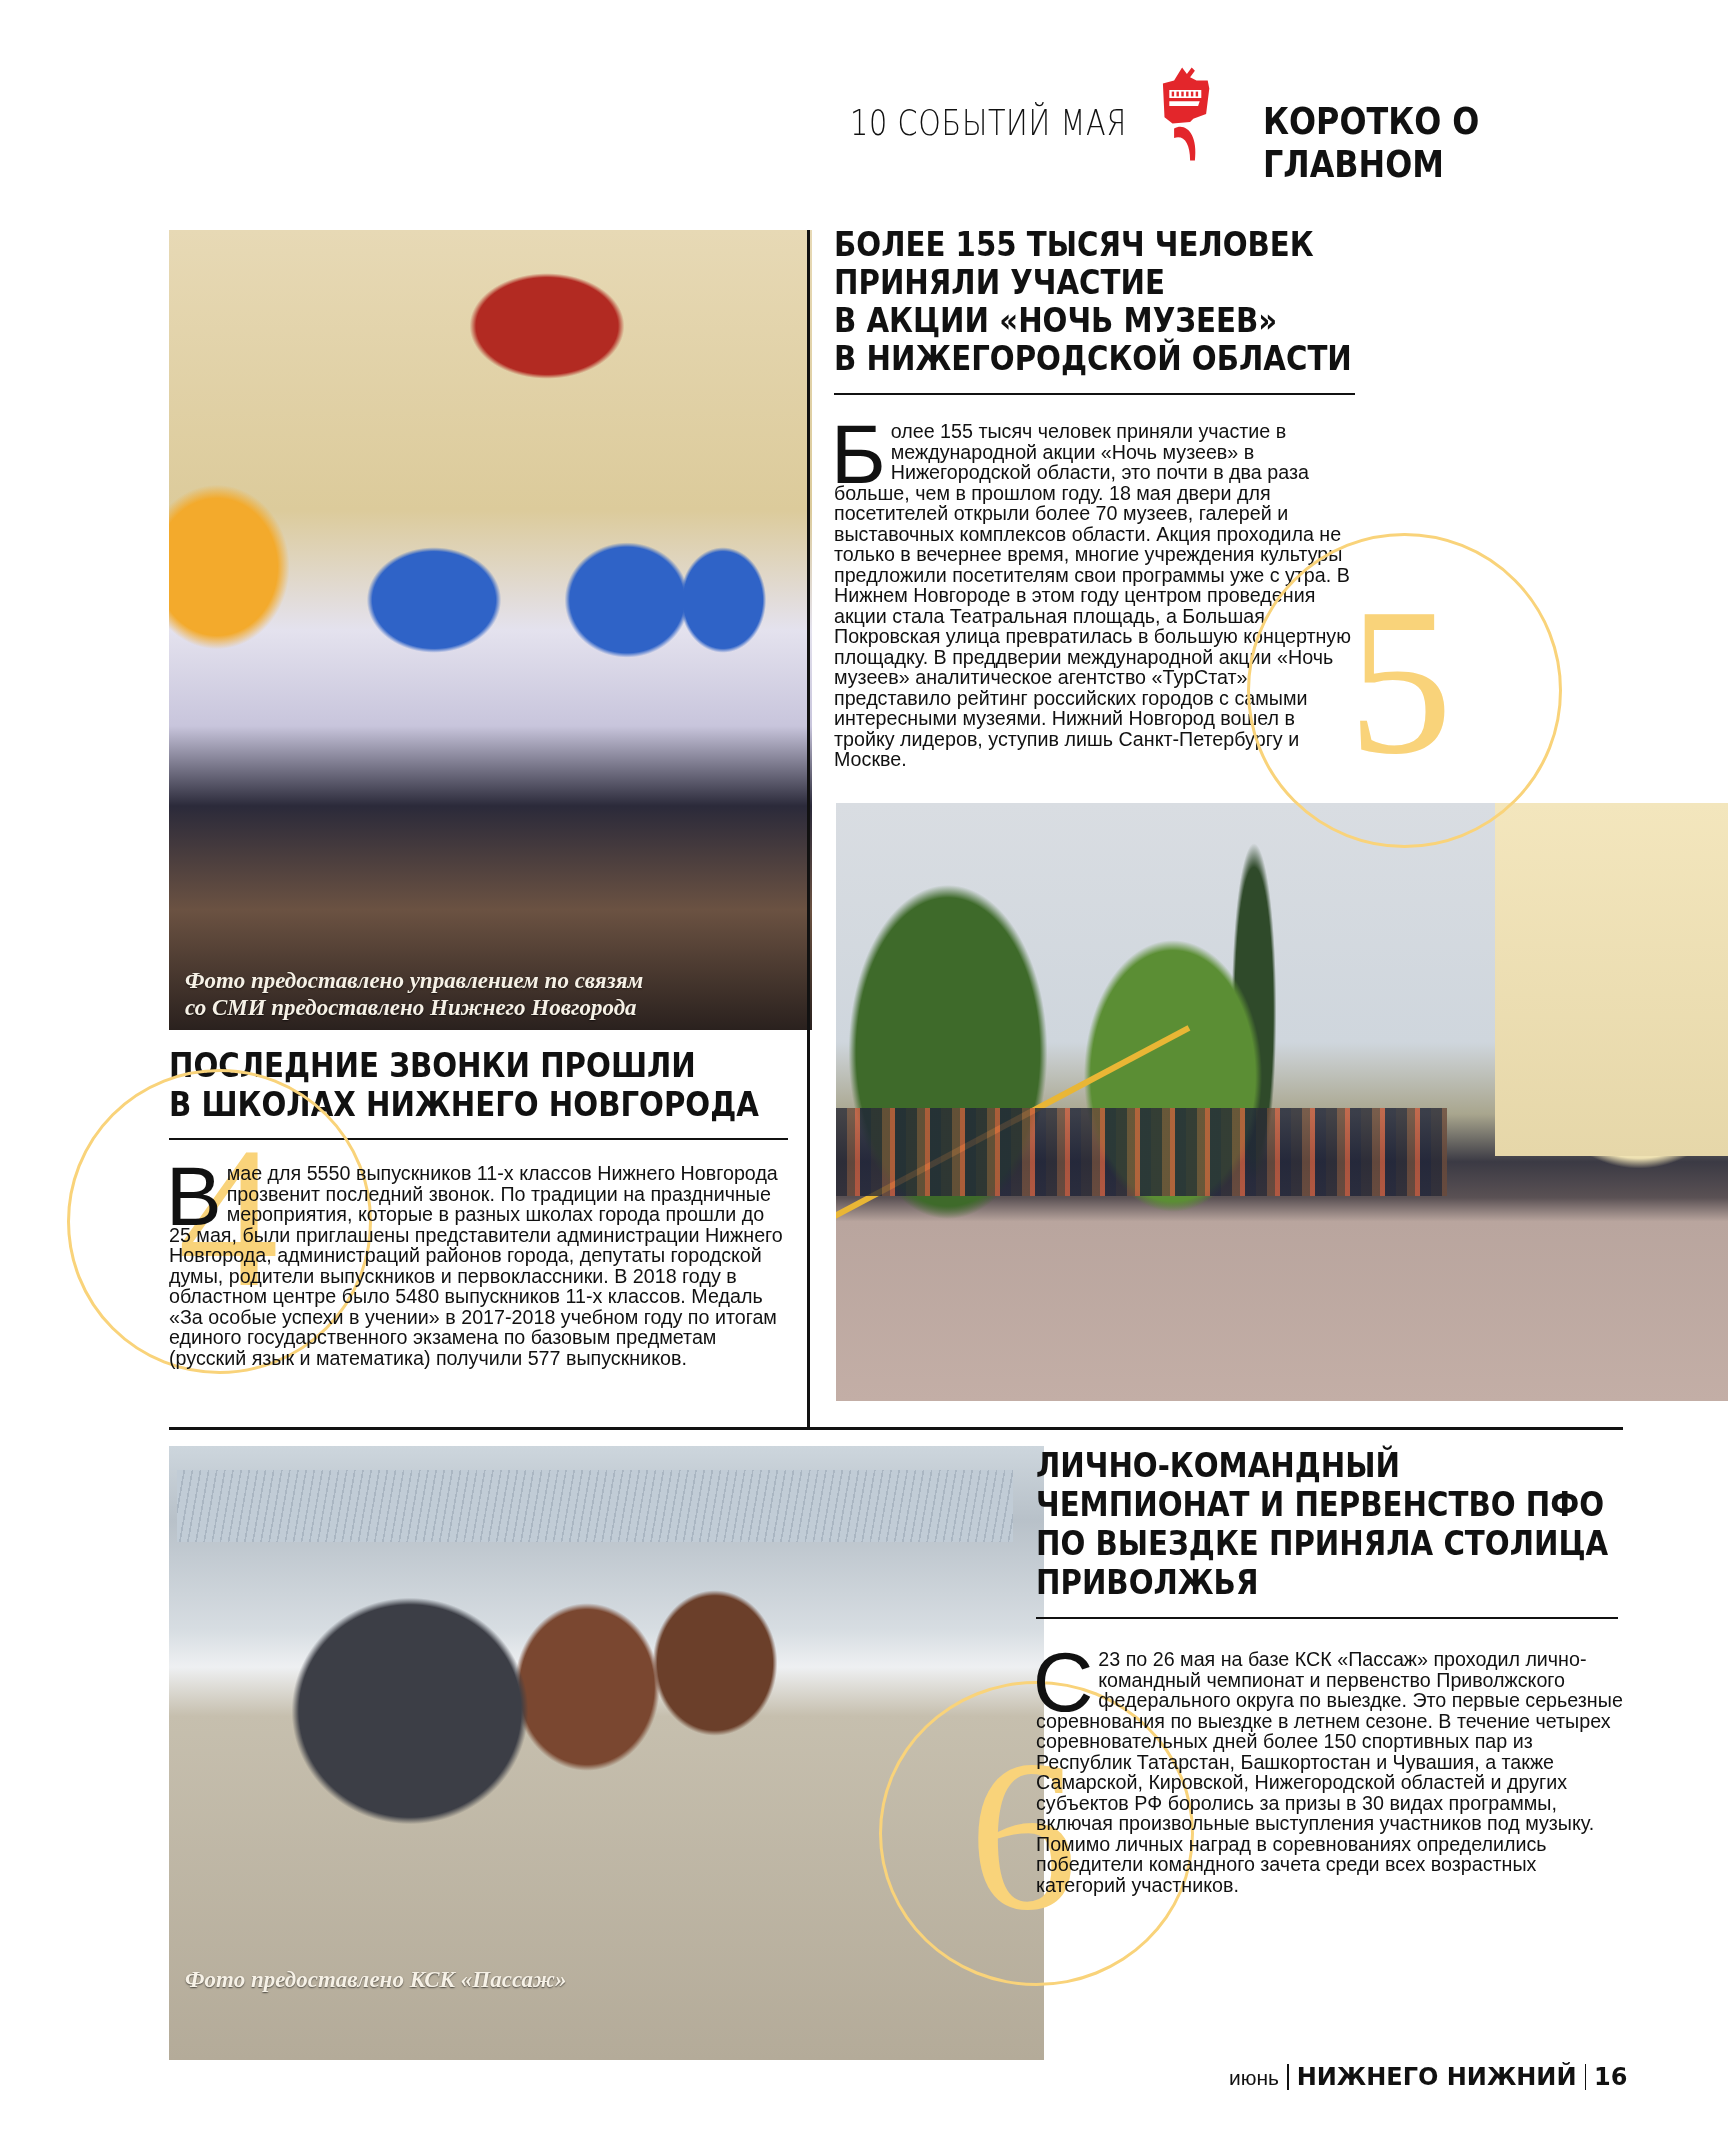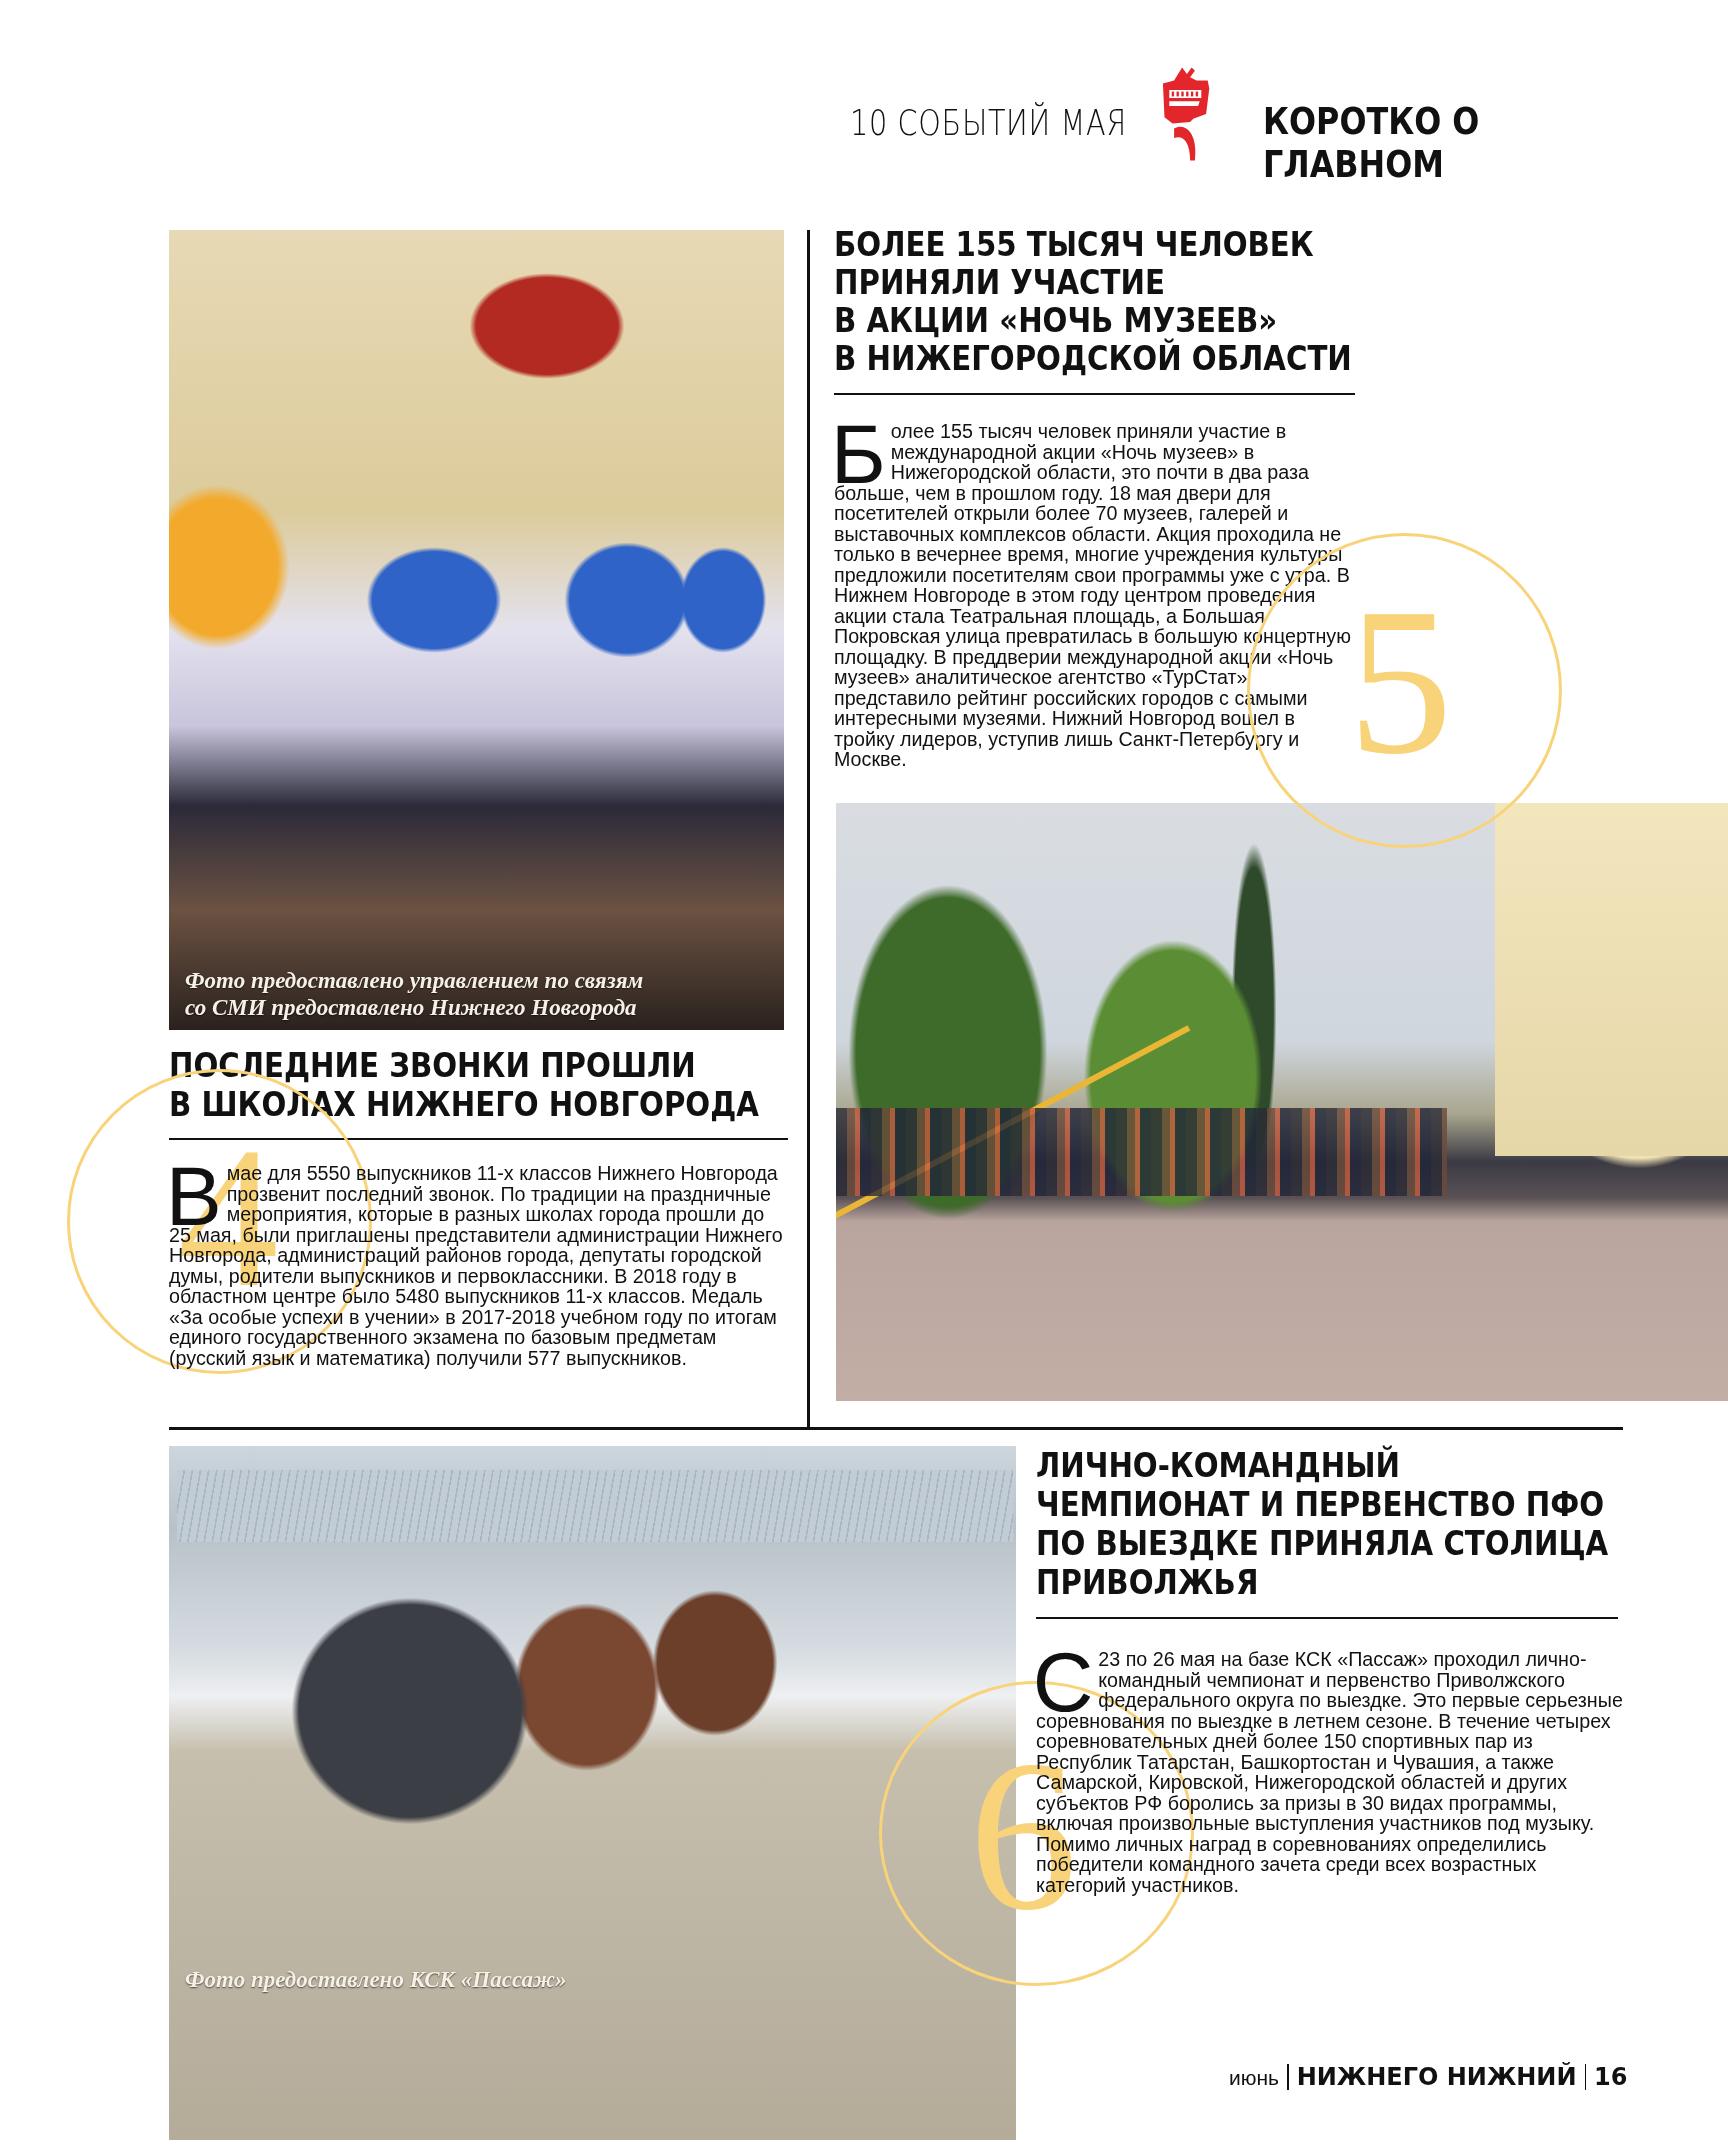--- a/index.html
+++ b/index.html
@@ -35,21 +35,21 @@
   .body-text {
     font-family: "Liberation Sans", sans-serif; font-size: 19.7px; line-height: 20.5px; color: #111;
     transform-origin: left top;
   }
   .dropcap {
     float: left; font-size: 84px; line-height: 63px; font-weight: 400;
     margin: 0 4.8px -3.2px -3.2px; padding-top: 1.6px; font-family: "Liberation Sans", sans-serif;
   }
 
   
-  .photo { overflow: hidden; }
+  .photo { overflow: hidden; padding-left: 28px; }
   .caption {
     font-family: "Liberation Serif", serif; font-style: italic; font-weight: 700;
     color: #f6f1e6; font-size: 23px; line-height: 26.5px; text-shadow: 0 0.8px 1.6px rgba(0,0,0,.6);
   }
 
   
   .num-circle {
     border: 3.2px solid #f9d37a; border-radius: 50%; box-sizing: border-box;
   }
   .num-digit {
@@ -137,21 +137,21 @@
   <div class="abs" style="left:-16px; top:418px; width:418px; height:6.4px; background:#e9b635; transform:rotate(-28deg); transform-origin:left center;"></div>
   <div class="abs" style="left:659px; top:0; width:234px; height:353px; background:linear-gradient(180deg,#f3e6bd,#e6d7a9);"></div>
   <div class="abs" style="left:0; top:305px; width:611px; height:88px; background:repeating-linear-gradient(90deg,#2a2a35 0 11.2px,#6b4a3a 11.2px 19px,#c55a3d 19px 24px,#1f2438 24px 35px);opacity:.8;"></div>
 </div>
 
 <div class="abs num-circle" style="left:1247px; top:533px; width:315px; height:315px;"></div>
 <div class="abs num-digit" style="left:1348px; top:577px; font-size:209px;">5</div>
 
 <div class="abs rule" style="left:169px; top:1427px; width:1454px; height:3.2px;"></div>
 
-<div class="abs photo" style="left:169px; top:1446px; width:847px; height:694px;
+<div class="abs photo" style="left:169px; top:1446px; width:847px; height:614px;
      background:
        radial-gradient(ellipse 185px 177px at 241px 265px, #3c3e46 0 60%, transparent 64%),
        radial-gradient(ellipse 112px 129px at 418px 241px, #7a4730 0 60%, transparent 65%),
        radial-gradient(ellipse 96px 112px at 546px 217px, #6b3f2a 0 60%, transparent 65%),
        linear-gradient(180deg, #cdd6dd 0%, #b8c1c9 12%, #d7dde2 30%, #eef0f2 36%, #c6bfae 44%, #b4ab99 100%);">
   <div class="abs" style="left:8px; top:24px; width:836px; height:72px; background:repeating-linear-gradient(100deg,#c1ccd6 0 6.4px,#aab6c2 6.4px 8px);"></div>
   <div class="abs caption" style="left:16px; top:521px;">
     <div>Фото предоставлено КСК «Пассаж»</div>
   </div>
 </div>

